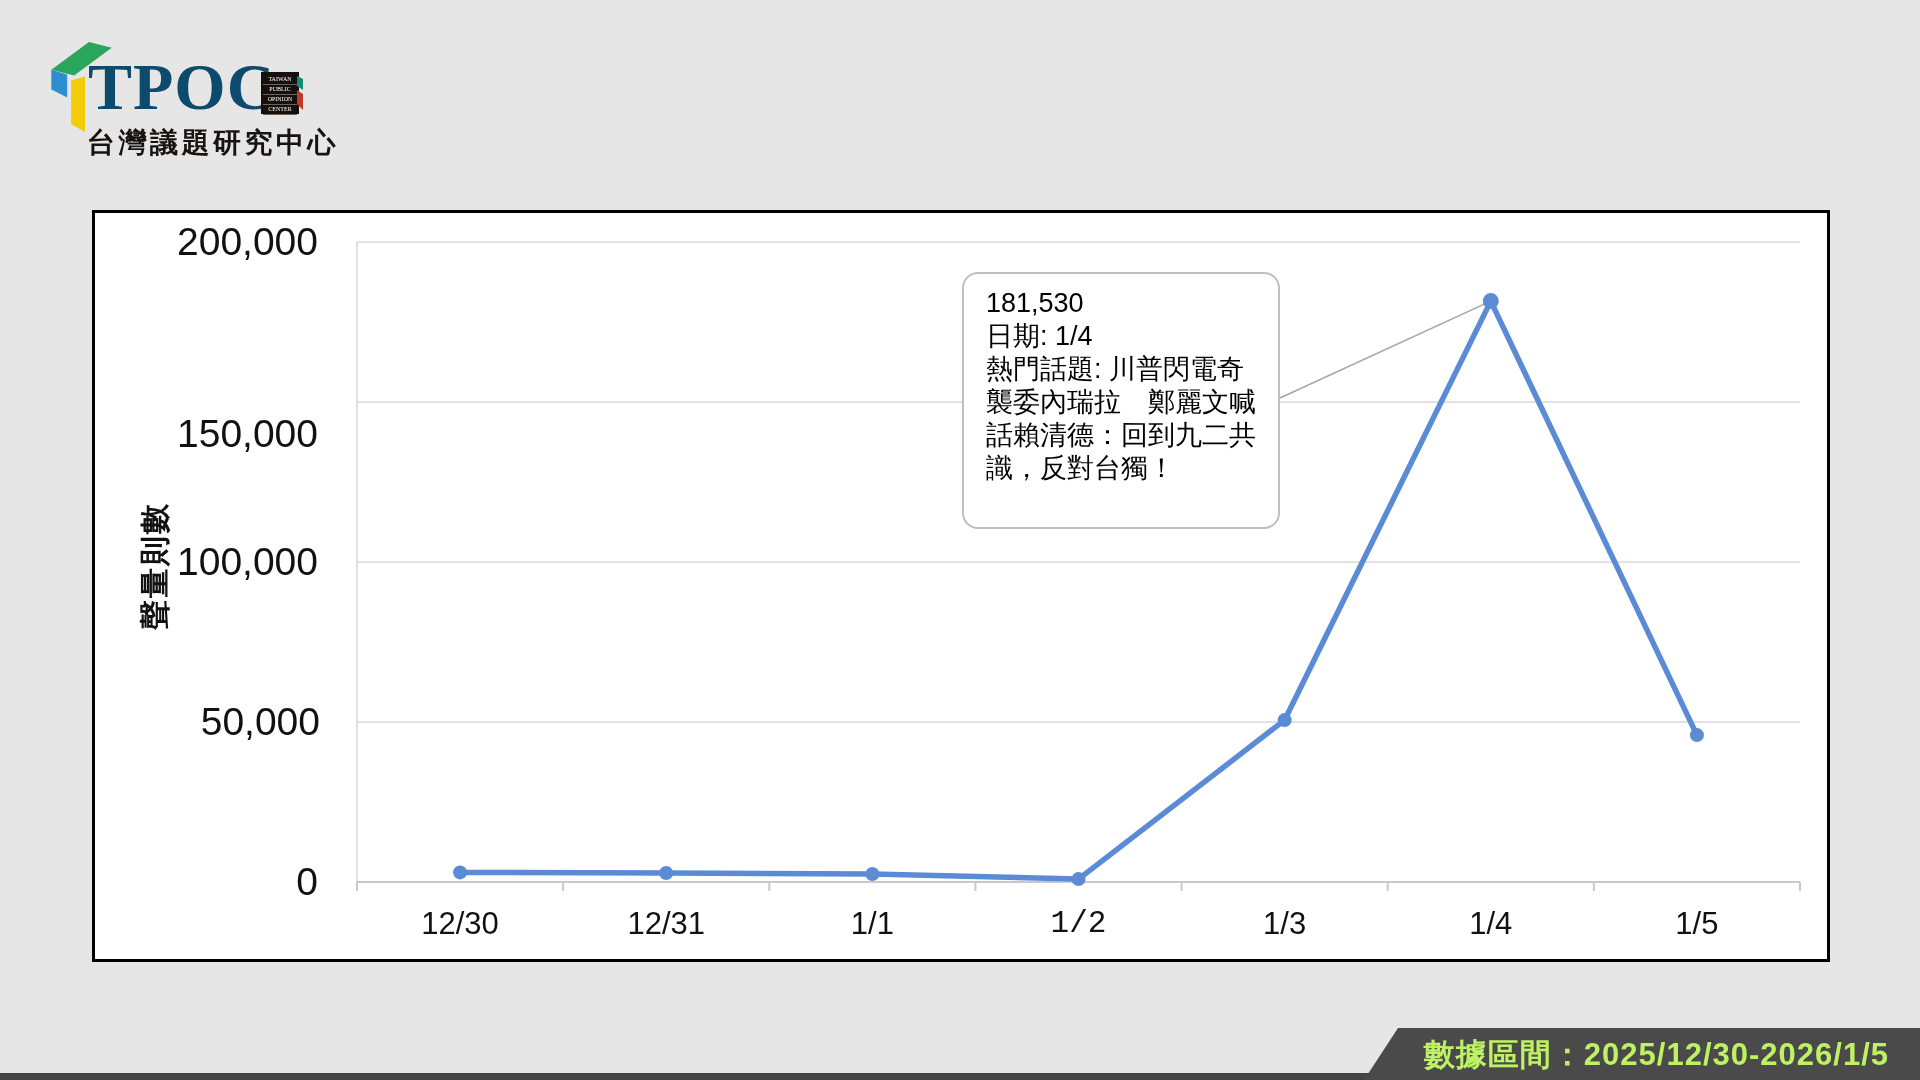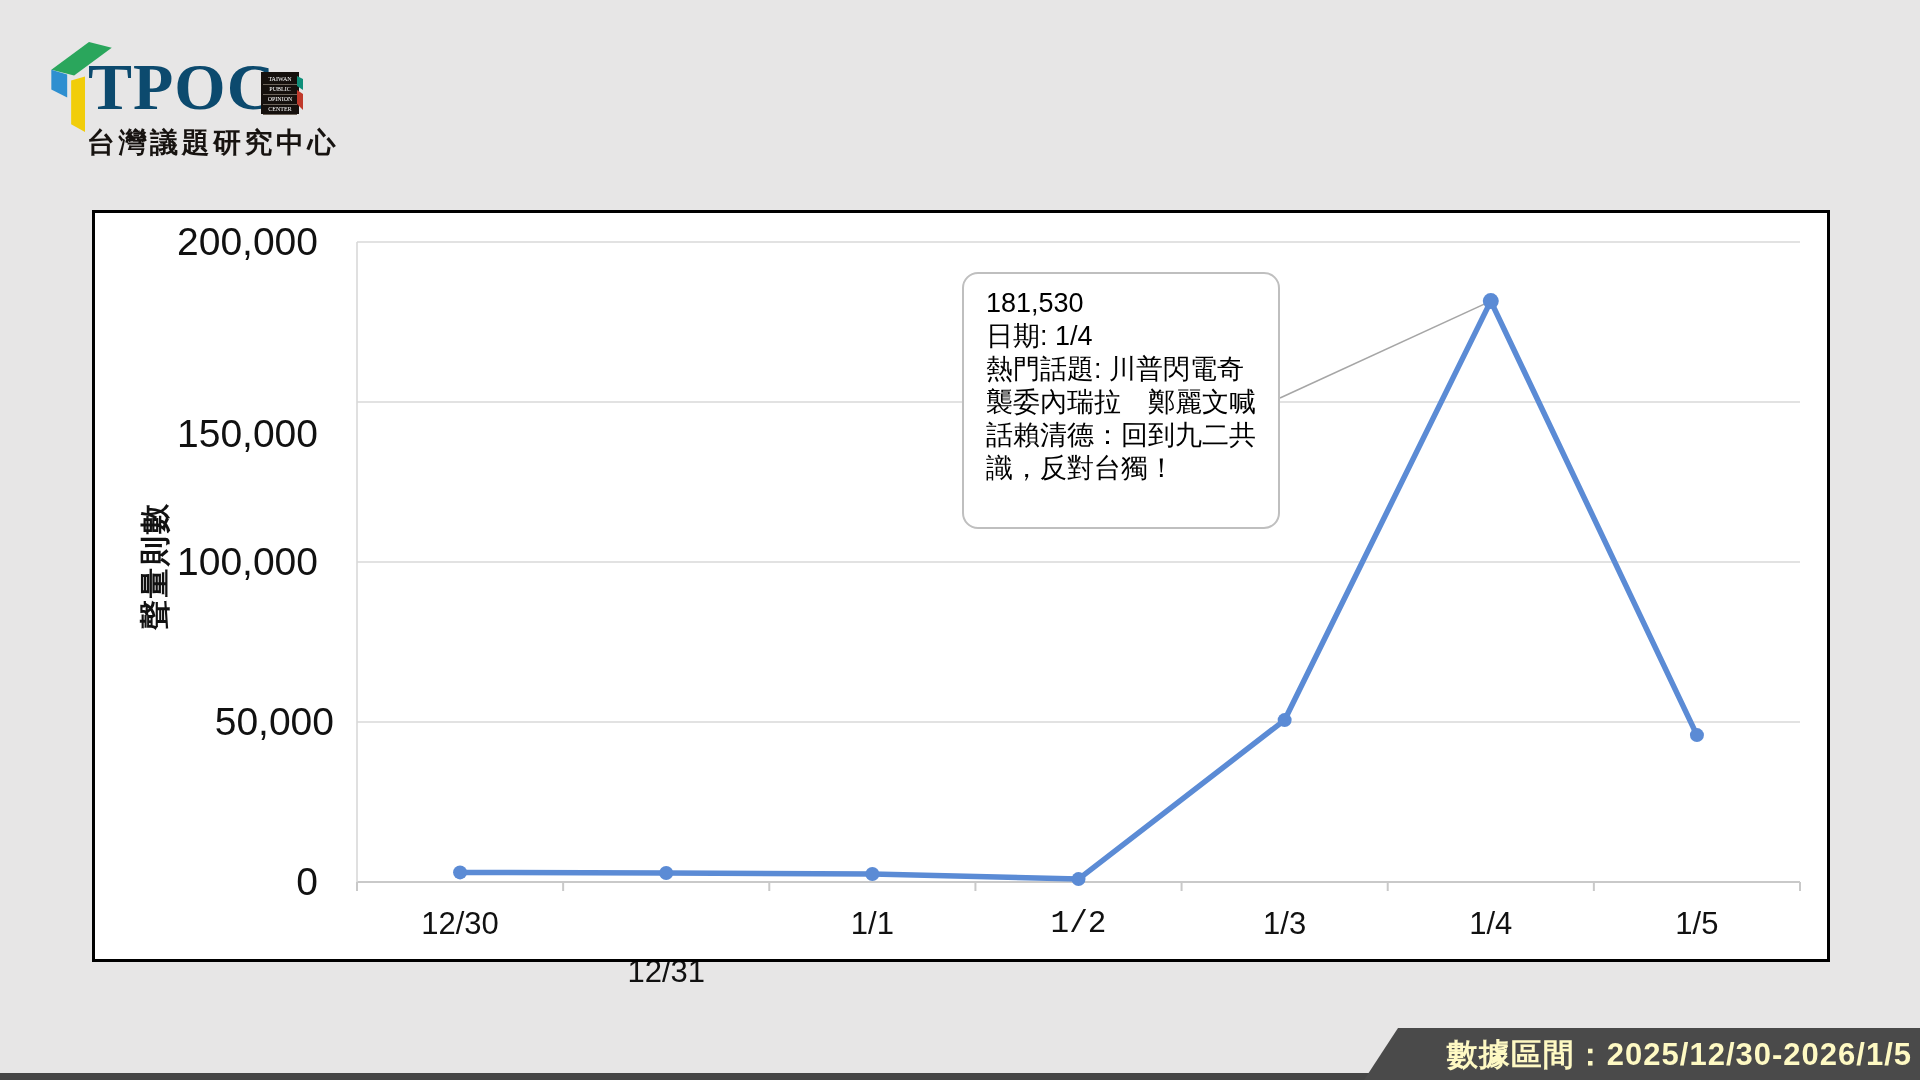--- a/index.html
+++ b/index.html
@@ -56,22 +56,22 @@
   }
   .callout div{word-break:break-all;}
   
   .footer-strip{position:absolute;left:0;top:1073px;width:1920px;height:7px;background:#454545;}
   .footer-bar{
     position:absolute;left:1356px;top:1028px;width:564px;height:52px;background:#4a4a4a;
     clip-path:polygon(42px 0,100% 0,100% 100%,8px 100%);
     display:flex;align-items:flex-start;justify-content:flex-end;
   }
   .footer-text{
-    color:#fef9c3;font-size:31px;font-weight:bold;letter-spacing:1px;
-    padding:6px 8px 0 0;white-space:nowrap;
+    color:#bef264;font-size:31px;font-weight:bold;letter-spacing:1px;
+    padding:6px 31px 0 0;white-space:nowrap;
   }
 </style>
 </head>
 <body>
 
 <div id="stage">
 
   <svg class="logo-mark" viewBox="0 0 80 105">
     <polygon id="mark-green" points="5,36 43,8 66,14 28,42" fill="#2aa65c"></polygon>
     <polygon id="mark-blue" points="5,36 21,41 21,64 5,56" fill="#2e8fd0"></polygon>
@@ -114,28 +114,28 @@
         <circle cx="780.3571428571429" cy="664" r="7" fill="#5b8bd5"></circle>
         <circle cx="986.5" cy="669.12" r="7" fill="#5b8bd5"></circle>
         <circle cx="1192.642857142857" cy="510.08" r="7" fill="#5b8bd5"></circle>
         <circle cx="1398.7857142857142" cy="91.10400000000004" r="8" fill="#5b8bd5"></circle>
         <circle cx="1604.9285714285713" cy="525.12" r="7" fill="#5b8bd5"></circle>
       </svg>
 
     <div class="y-title">聲量則數</div>
     <div id="ylabs">
         <div class="ylab" style="left: 0px; top: 654px;">0</div>
-        <div class="ylab" style="left: 16px; top: 494px; padding-left: 44px;">50,000</div>
+        <div class="ylab" style="left: 2px; top: 494px; padding-left: 44px;">50,000</div>
         <div class="ylab" style="left: 0px; top: 334px;">100,000</div>
         <div class="ylab" style="left: 0px; top: 174px; margin-top: 32px;">150,000</div>
         <div class="ylab" style="left: 0px; top: 14px;">200,000</div>
       </div>
     <div id="xlabs">
         <div class="xlab" style="left: 278.071px; top: 696px;">12/30</div>
-        <div class="xlab" style="left: 484.214px; top: 696px; margin-top: 48px;">12/31</div>
+        <div class="xlab" style="left: 484.214px; top: 696px;">12/31</div>
         <div class="xlab" style="left: 690.357px; top: 696px;">1/1</div>
         <div class="xlab" style="left: 896.5px; top: 696px; font-family: Liberation Mono, monospace;">1/2</div>
         <div class="xlab" style="left: 1102.64px; top: 696px;">1/3</div>
         <div class="xlab" style="left: 1308.79px; top: 696px;">1/4</div>
         <div class="xlab" style="left: 1514.93px; top: 696px;">1/5</div>
       </div>
 
     <div class="callout">
       <div>181,530</div>
       <div>日期: 1/4</div>

